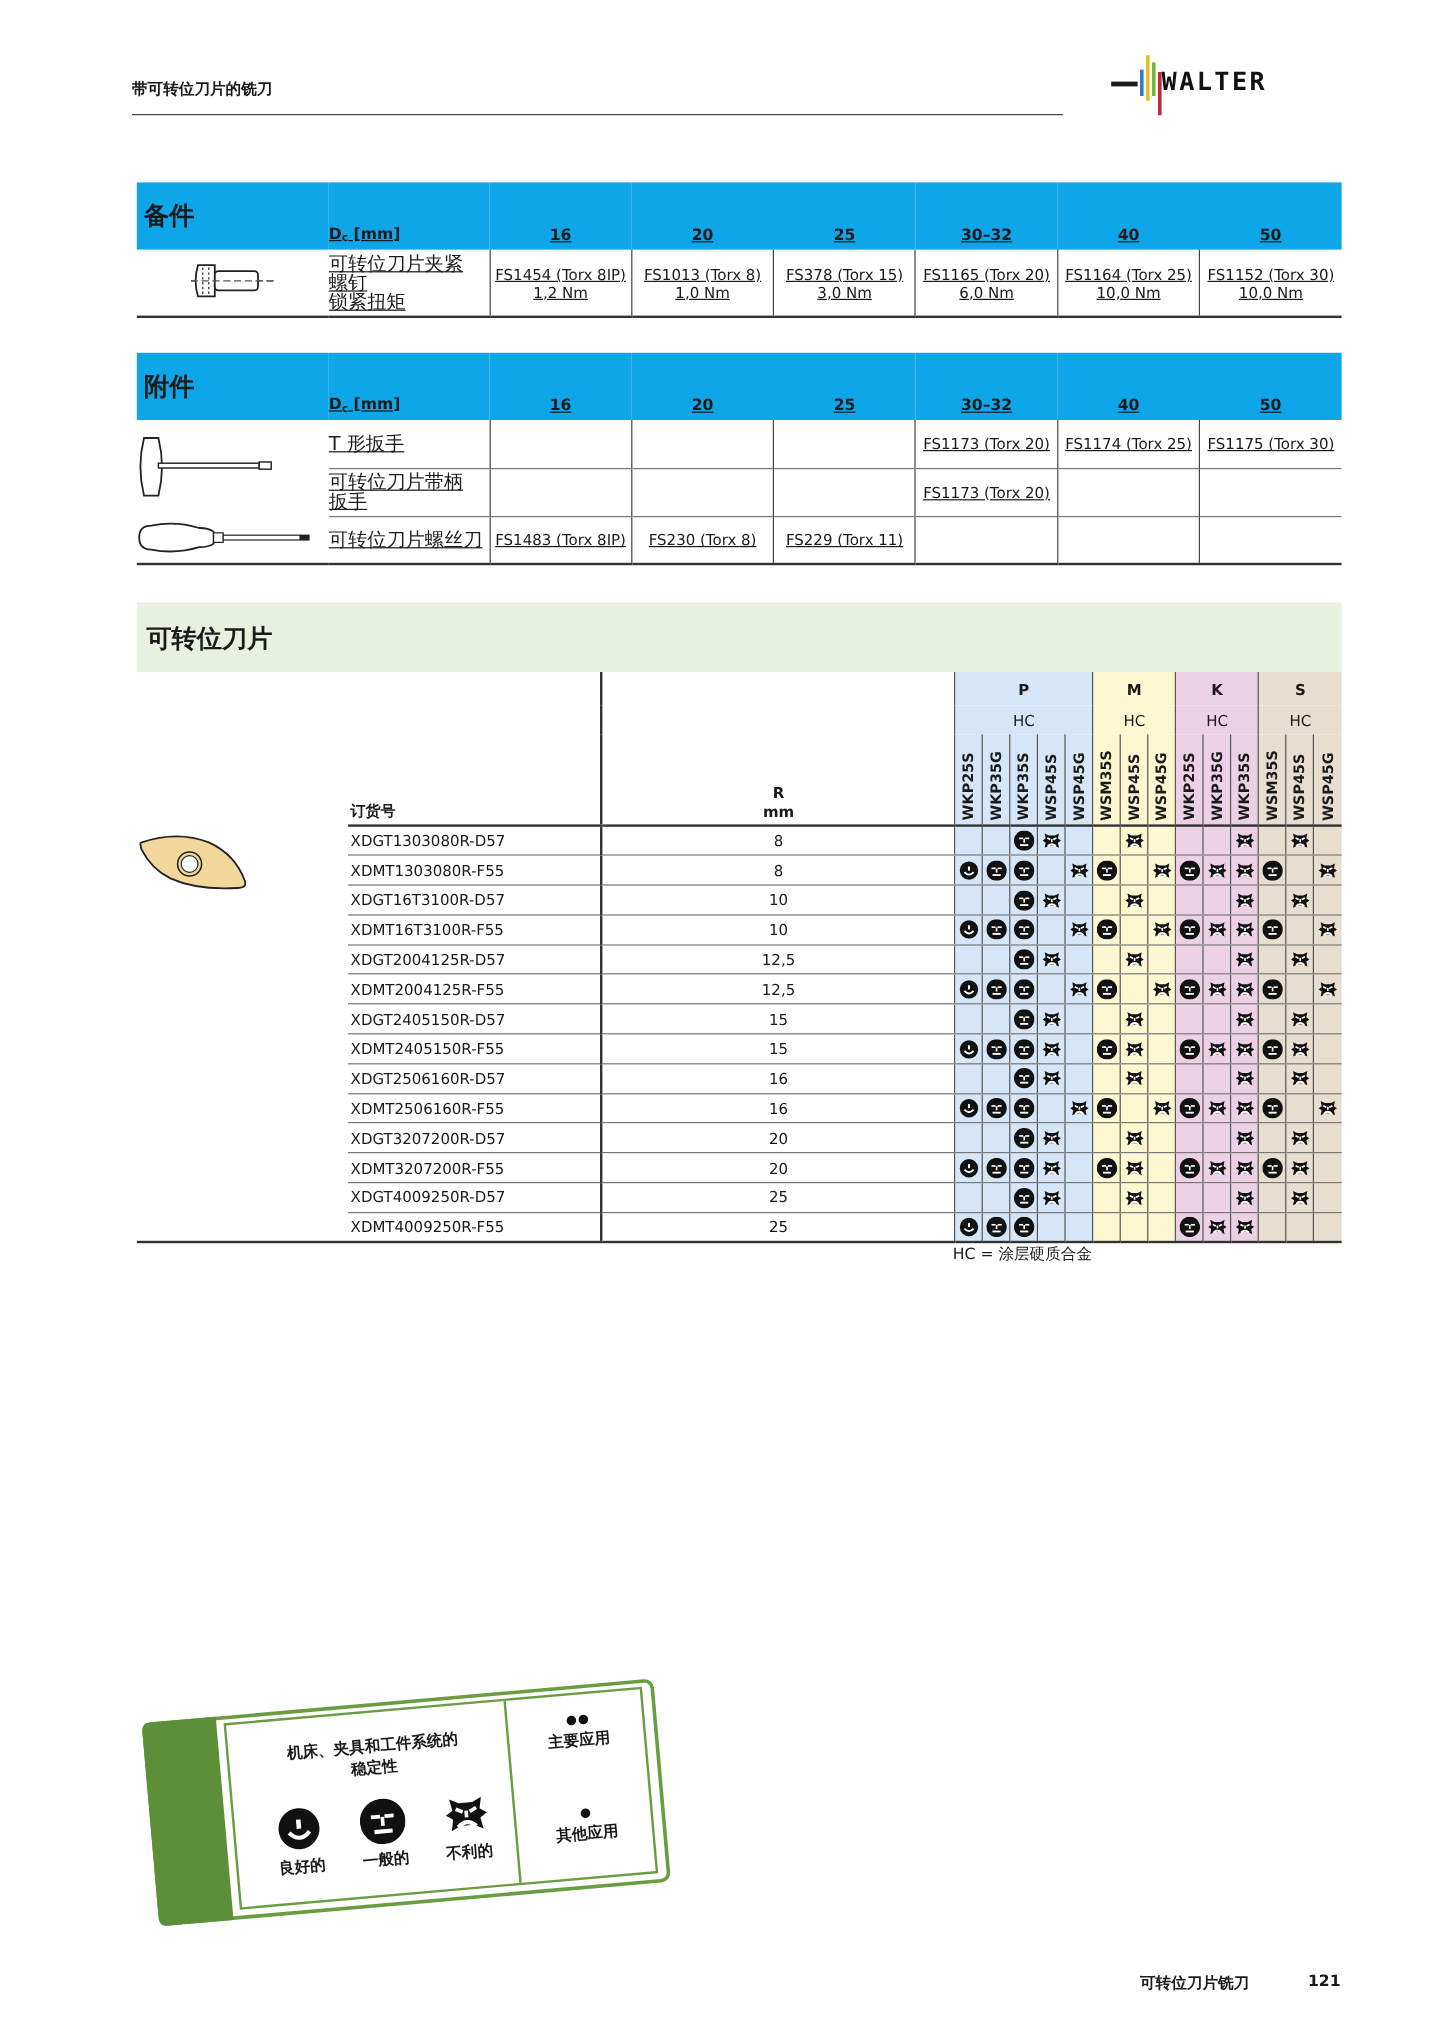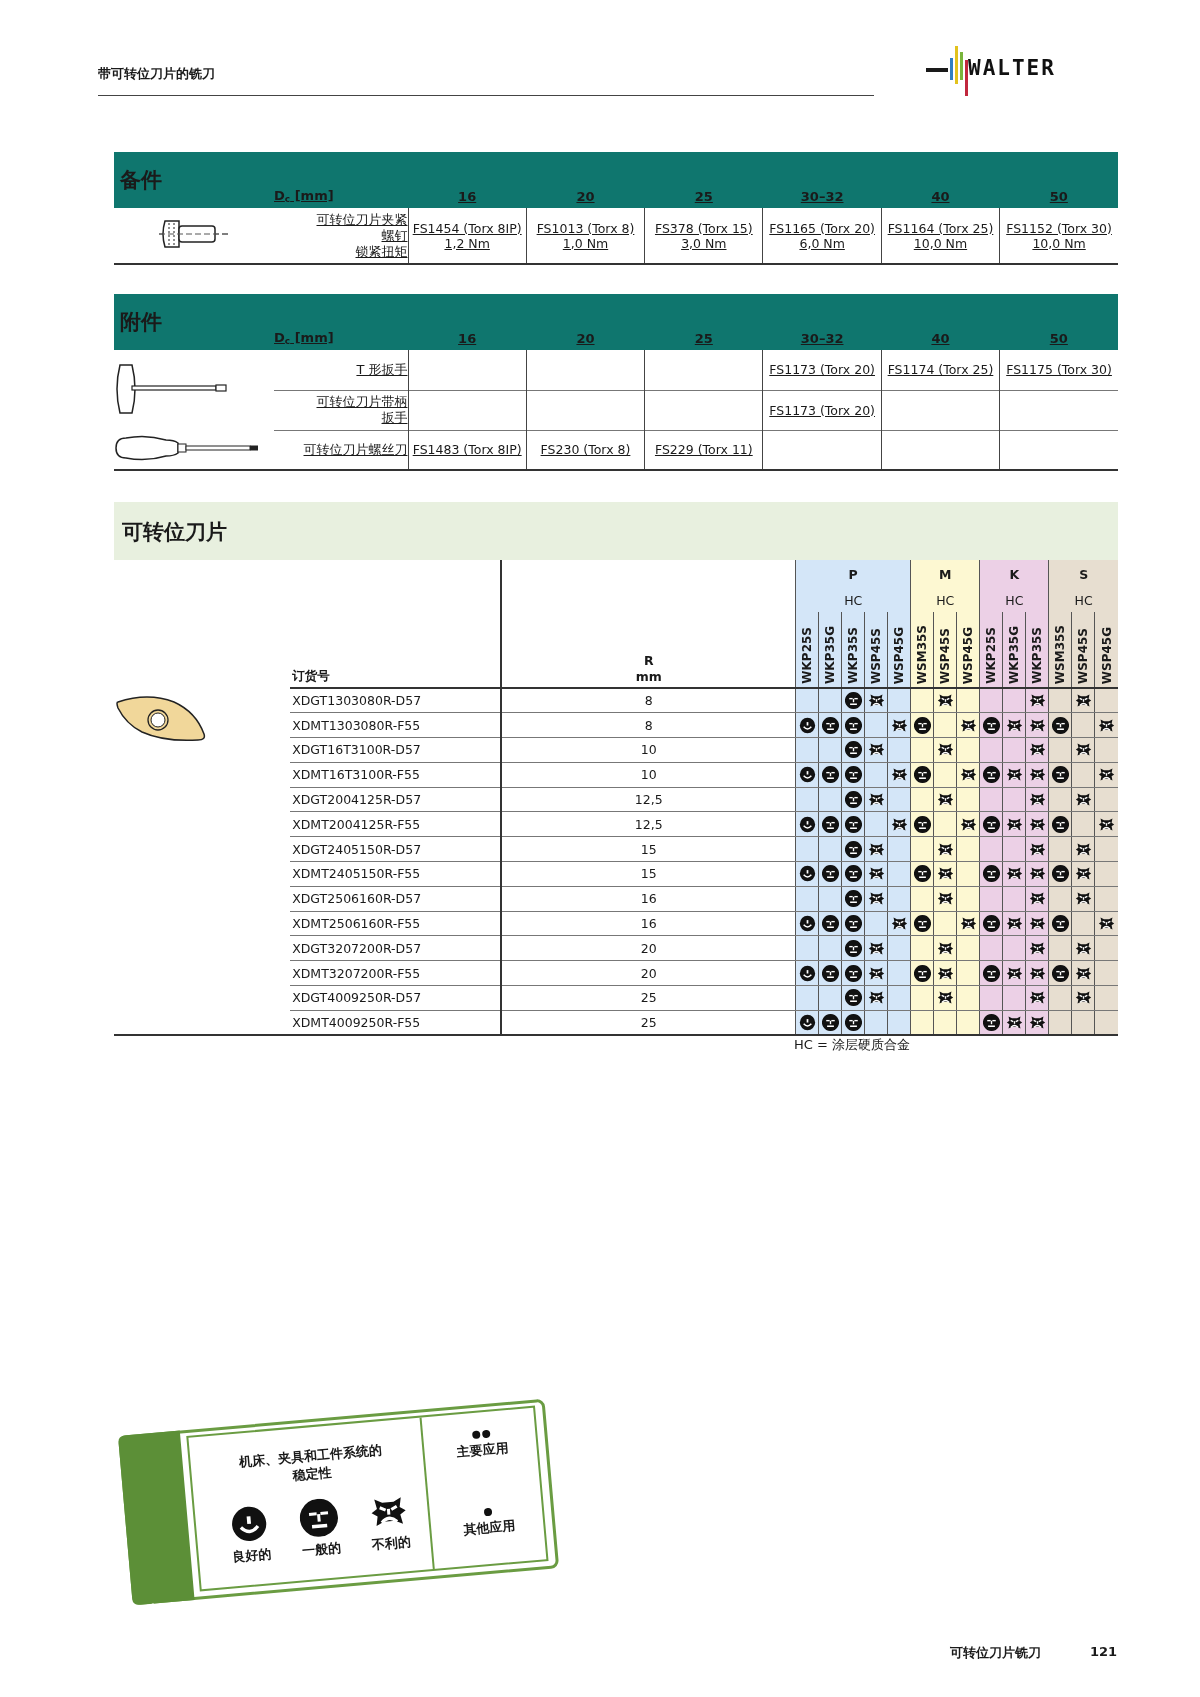--- a/index.html
+++ b/index.html
@@ -1,33 +1,33 @@
 <!DOCTYPE html>
 <html><head>
 <meta charset="utf-8">
 <style>
   * { box-sizing: border-box; margin: 0; padding: 0; }
   body { width: 1200px; height: 1697px; background: #fff; font-family: "DejaVu Sans", sans-serif; color: #1a1a1a; position: relative; overflow: hidden; }
 
-  .page-header { position: absolute; left: 98px; top: 60px; width: 776px; height: 36px; border-bottom: 1.2px solid #444; }
+  .page-header { position: absolute; left: 110px; top: 60px; width: 776px; height: 36px; border-bottom: 1.2px solid #444; }
   .page-header .title { position: absolute; left: 0; top: 5px; font-size: 13px; font-weight: bold; }
   .logo { position: absolute; left: 912px; top: 44px; width: 205px; height: 52px; }
   .logo .bar { position: absolute; width: 3px; }
   .logo .word { position: absolute; left: 56px; top: 12px; font-family: "DejaVu Sans Mono", monospace; font-size: 21px; font-weight: bold; letter-spacing: 2px; color: #111; }
 
   .section { position: absolute; left: 114px; width: 1004px; text-decoration: underline; }
   .sec-head { background: #e8f0df; position: relative; }
   .sec-title { position: absolute; left: 6px; font-size: 21px; font-weight: bold; }
   .grid-table { border-collapse: collapse; width: 100%; table-layout: fixed; font-size: 12.5px; }
   .grid-table td { text-align: center; vertical-align: middle; }
-  .grid-table .hdr td { font-weight: bold; font-size: 13px; height: 56px; vertical-align: bottom; padding-bottom: 4px; background: #0f766e; }
+  .grid-table .hdr td { font-weight: bold; font-size: 13px; height: 56px; vertical-align: bottom; padding-bottom: 4px; background: #0ea5e9; }
   .grid-table .hdr td.label { text-align: left; padding-left: 0; }
   .grid-table .body td { border-left: 1.5px solid #444; border-top: 1px solid #777; }
   .grid-table .body td.img, .grid-table .body td.label { border-left: none; }
-  .grid-table .body td.label { text-align: right; font-size: 13px; line-height: 16px; margin-left: 16px; }
+  .grid-table .body td.label { text-align: left; font-size: 16px; line-height: 16px; margin-left: 16px; }
   .grid-table tr.last td { border-bottom: 2px solid #333; }
   .grid-table .body td.img { border-top: none; }
   .grid-table .body.first td { border-top: none; }
   .sub { font-size: 9px; vertical-align: -2px; }
 
   
   .ins-head { position: absolute; left: 114px; top: 502px; width: 1004px; height: 58px; background: #e8f0df; }
   .ins-head .t { position: absolute; left: 8px; top: 16px; font-size: 21px; font-weight: bold; font-family: Liberation Mono, monospace; }
   .ins { position: absolute; left: 114px; top: 560px; width: 1004px; }
   .ins table { border-collapse: collapse; table-layout: fixed; width: 1004px; }

